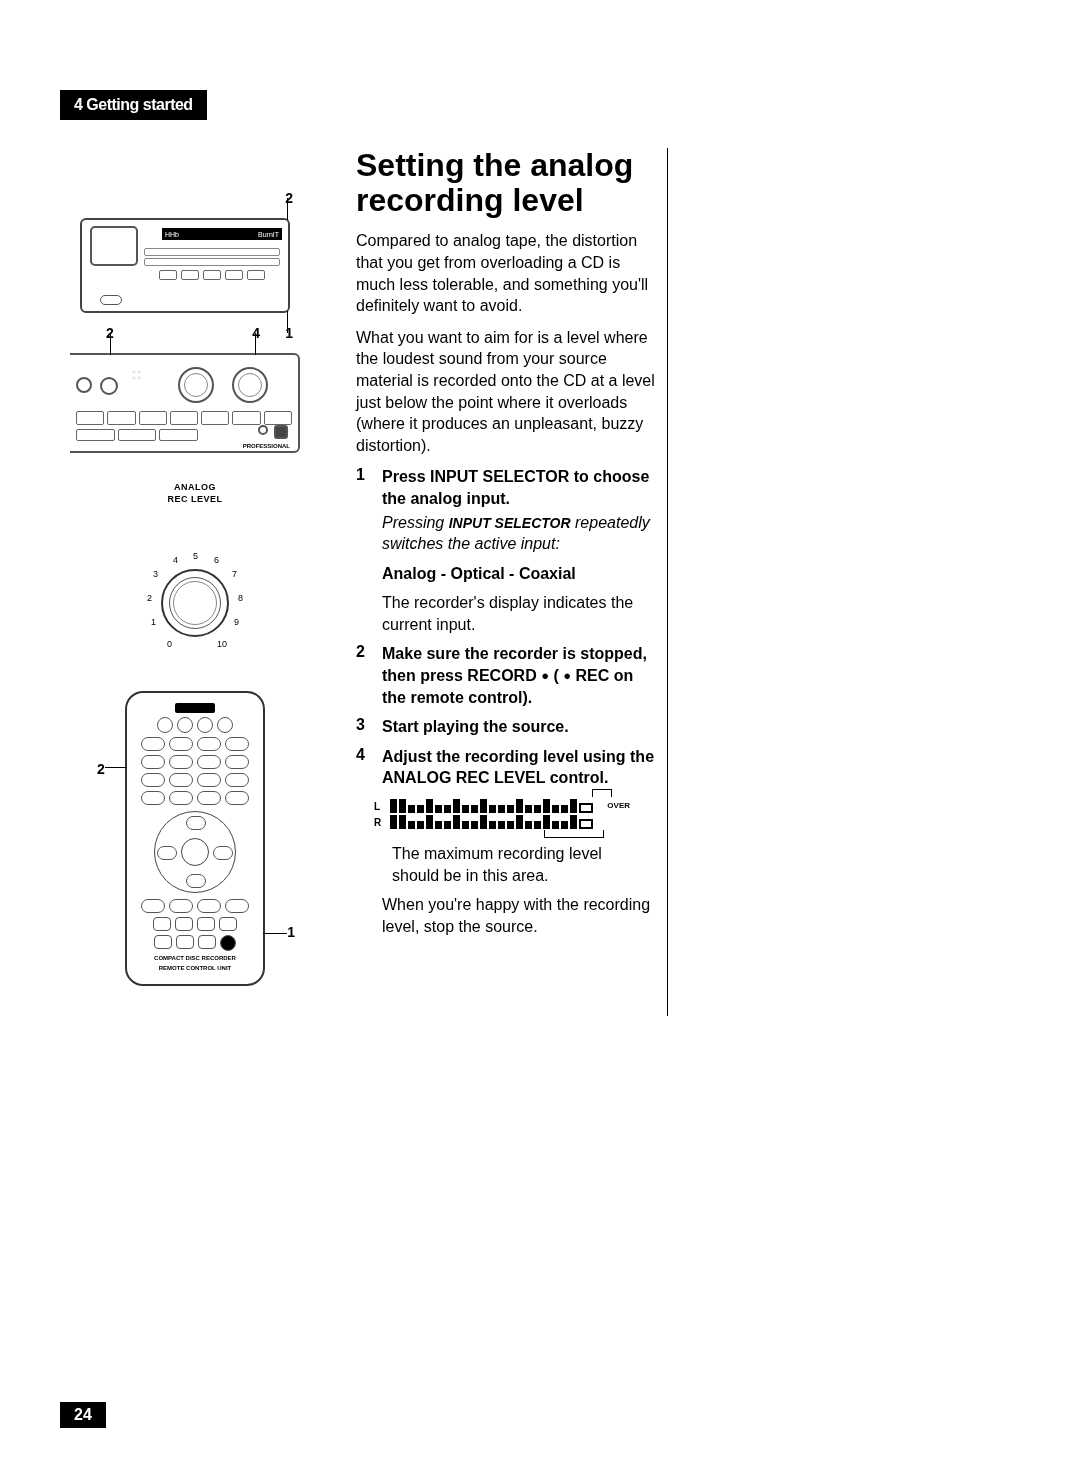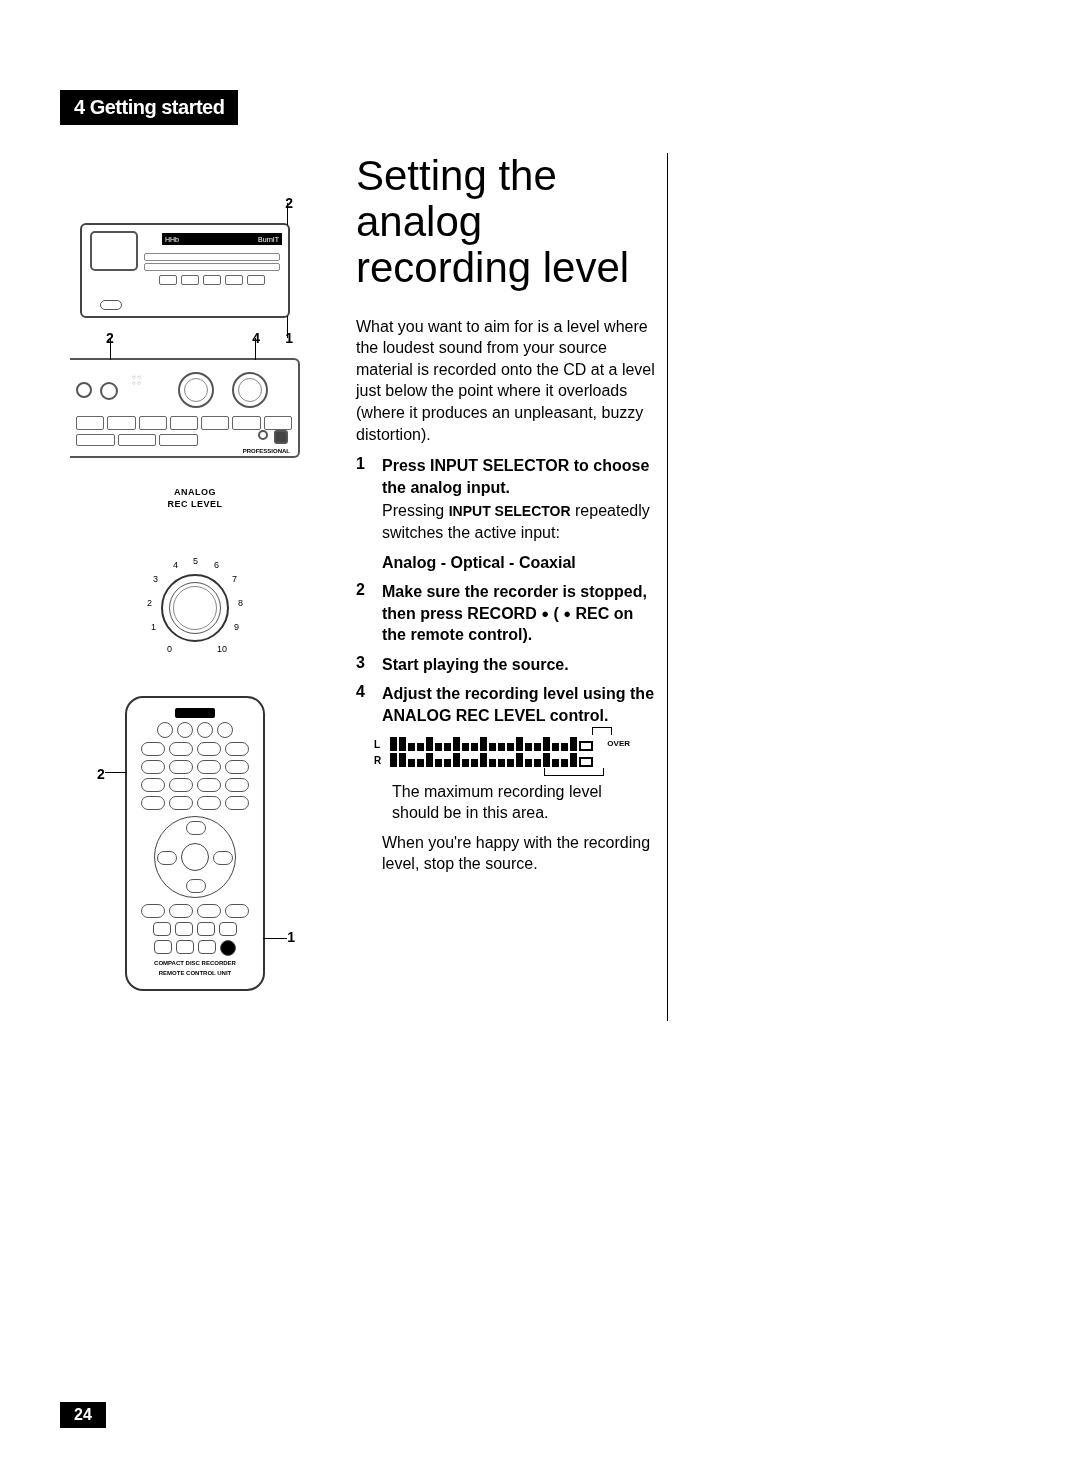--- a/index.html
+++ b/index.html
@@ -11,21 +11,21 @@
     position: relative;
     color: #000;
   }
   .page {
     padding: 90px 60px 60px 60px;
   }
   .section-header {
     background: #000;
     color: #fff;
     font-weight: bold;
-    font-size: 20px;
+    font-size: 16px;
     padding: 6px 14px 6px 14px;
     display: inline-block;
     margin-bottom: 28px;
     font-family: Arial, Helvetica, sans-serif;
     letter-spacing: -0.5px;
   }
   .content-row {
     display: flex;
     gap: 0;
   }
@@ -38,24 +38,24 @@
     width: 318px;
     flex-shrink: 0;
     padding-left: 6px;
     padding-right: 12px;
     border-right: 1px solid #000;
   }
   .right-col {
     flex: 1;
   }
   .main-heading {
-    font-size: 42px;
-    font-weight: normal;
+    font-size: 32px;
+    font-weight: bold;
     line-height: 1.1;
-    margin-bottom: 24px;
+    margin-bottom: 12px;
   }
   .body-text {
     font-size: 16px;
     line-height: 1.35;
     margin-bottom: 10px;
   }
   .step-row {
     display: flex;
     gap: 12px;
     margin-bottom: 8px;
@@ -70,20 +70,21 @@
     flex: 1;
     font-size: 16px;
     line-height: 1.35;
   }
   .step-head {
     font-weight: bold;
   }
   .step-sub {
     display: block;
     margin-top: 2px;
+    font-style: italic;
   }
   .indent-block {
     margin-left: 26px;
     font-size: 16px;
     line-height: 1.35;
     margin-bottom: 8px;
   }
   .inline-bold { font-weight: bold; font-size: 14px; }
   .dot { font-size: 13px; vertical-align: 1px;}
 
@@ -375,32 +376,34 @@
           <span class="remote-c2">2</span>
           <div class="leader h" style="right:-24px; bottom:50px; width:24px;"></div>
           <div class="leader h" style="left:-22px; top:74px; width:22px;"></div>
         </div>
       </div>
 
     </div>
 
     <div class="mid-col">
       <div class="main-heading">Setting the analog recording level</div>
+      <p class="body-text">Compared to analog tape, the distortion that you get from overloading a CD is much less tolerable, and something you'll definitely want to avoid.</p>
       <p class="body-text">What you want to aim for is a level where the loudest sound from your source material is recorded onto the CD at a level just below the point where it overloads (where it produces an unpleasant, buzzy distortion).</p>
 
       <div class="step-row">
         <div class="step-num">1</div>
         <div class="step-body">
           <span class="step-head">Press INPUT SELECTOR to choose the analog input.</span>
           <span class="step-sub">
             <span>Pressing </span><b class="inline-bold">INPUT SELECTOR</b><span> repeatedly switches the active input:</span>
           </span>
         </div>
       </div>
       <div class="indent-block" style="font-weight:bold;">Analog - Optical - Coaxial</div>
+      <div class="indent-block">The recorder's display indicates the current input.</div>
 
       <div class="step-row">
         <div class="step-num">2</div>
         <div class="step-body">
           <span class="step-head">
             <span>Make sure the recorder is stopped, then press RECORD </span><span class="dot">●</span><span> ( </span><span class="dot">●</span><span> REC on the remote control).</span>
           </span>
         </div>
       </div>
 

